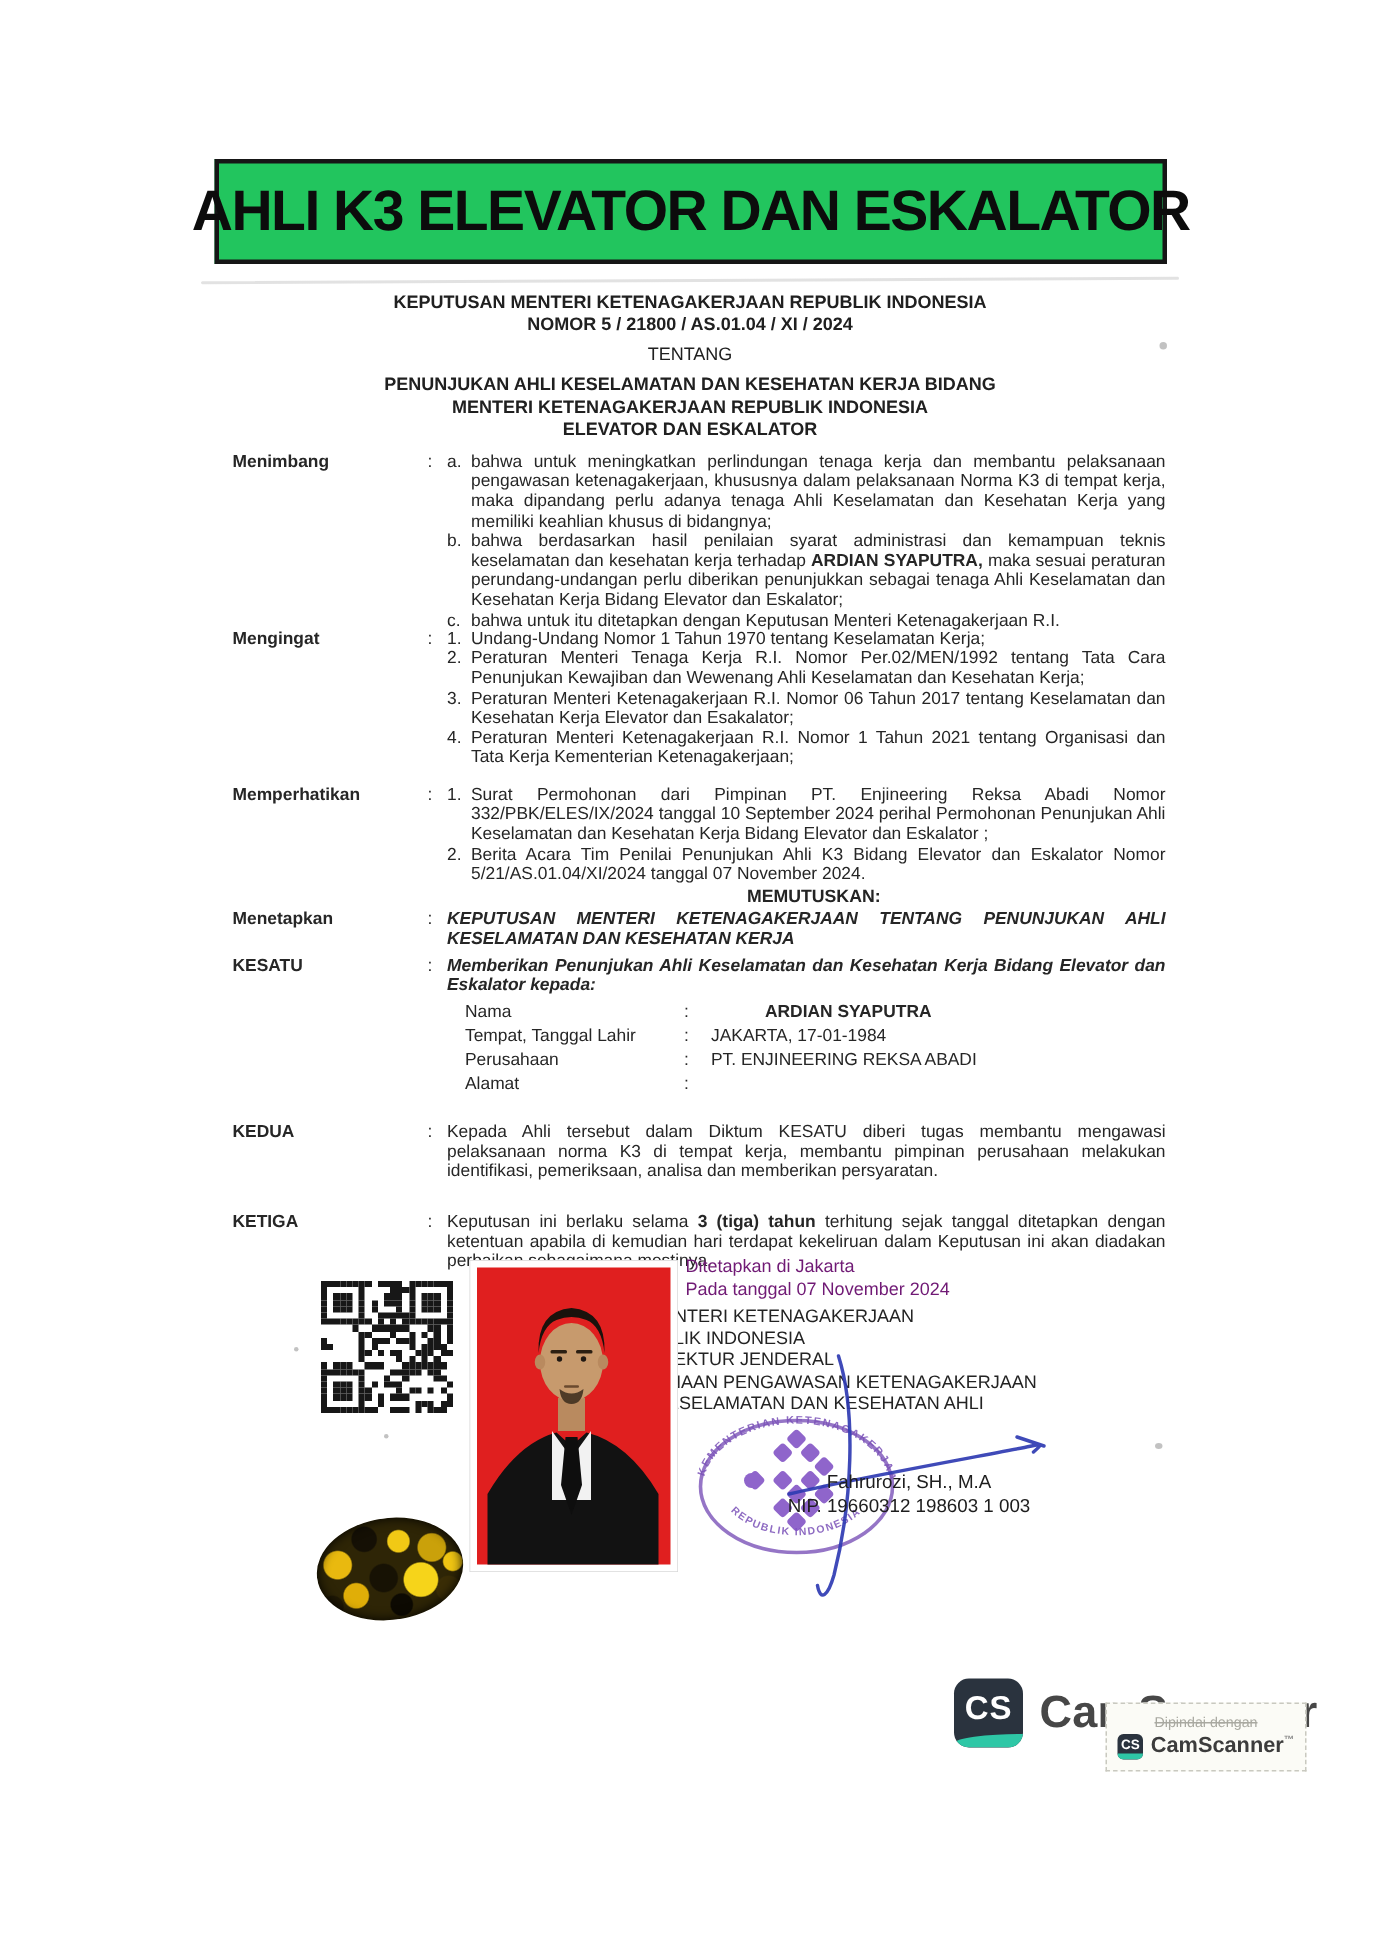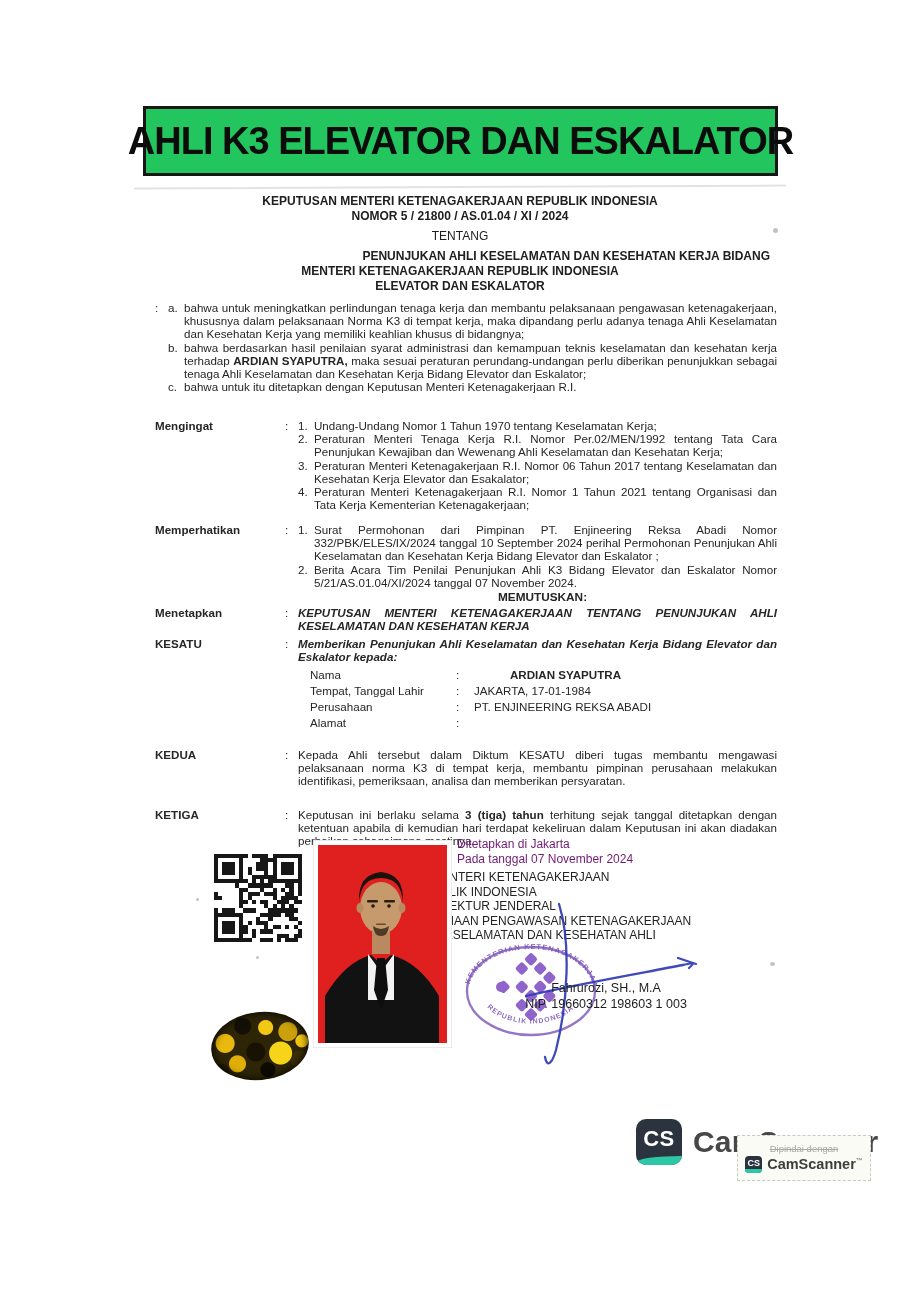--- a/index.html
+++ b/index.html
@@ -11,21 +11,21 @@
              border:3px solid #161616;display:flex;align-items:center;justify-content:center;background:#22c55e;}
   .title-box span{font-size:38px;font-weight:700;letter-spacing:-1px;color:#0c0c0c;white-space:nowrap;}
   .scanline{position:absolute;left:134px;top:186px;width:652px;height:2px;background:#bfbfbf;
             opacity:.45;transform:rotate(-.25deg);border-radius:2px;}
   .speck{position:absolute;background:#8f8f8f;border-radius:50%;opacity:.55;}
 
   
   .doc-header{position:absolute;left:150px;top:194px;width:620px;text-align:center;
               font-size:12px;font-weight:700;line-height:15px;color:#202020;}
   .doc-header .tentang{font-weight:400;margin:5px 0;}
-  .doc-header .gap{margin-top:5px;text-align:right;}
+  .doc-header .gap{margin-top:5px;}
 
   
   .crow{position:absolute;left:155px;width:622px;display:flex;font-size:11.6px;line-height:13.2px;color:#262626;}
   .clabel{width:130px;flex:none;font-weight:700;}
   .ccolon{width:13px;flex:none;}
   .cbody{flex:1;text-align:justify;}
   .crow.bold .cbody{font-weight:700;font-style:italic;}
   .li{display:flex;}
   .mk{flex:none;width:16px;}
   .li .txt{flex:1;text-align:justify;}
@@ -115,20 +115,21 @@
   <div class="doc-header">
     <div>KEPUTUSAN MENTERI KETENAGAKERJAAN REPUBLIK INDONESIA</div>
     <div>NOMOR 5 / 21800 / AS.01.04 / XI / 2024</div>
     <div class="tentang">TENTANG</div>
     <div class="gap">PENUNJUKAN AHLI KESELAMATAN DAN KESEHATAN KERJA BIDANG</div>
     <div>MENTERI KETENAGAKERJAAN REPUBLIK INDONESIA</div>
     <div>ELEVATOR DAN ESKALATOR</div>
   </div>
 
   <div class="crow" style="top:301px;">
+    <div class="clabel">Menimbang</div>
     <div class="ccolon">:</div>
     <div class="cbody">
       <div class="li">
         <span class="mk">a.</span>
         <span class="txt">bahwa untuk meningkatkan perlindungan tenaga kerja dan membantu pelaksanaan pengawasan ketenagakerjaan, khususnya dalam pelaksanaan Norma K3 di tempat kerja, maka dipandang perlu adanya tenaga Ahli Keselamatan dan Kesehatan Kerja yang memiliki keahlian khusus di bidangnya;</span>
       </div>
       <div class="li">
         <span class="mk">b.</span>
         <span class="txt"><span>bahwa berdasarkan hasil penilaian syarat administrasi dan kemampuan teknis keselamatan dan kesehatan kerja terhadap </span><b>ARDIAN SYAPUTRA,</b><span> maka sesuai peraturan perundang-undangan perlu diberikan penunjukkan sebagai tenaga Ahli Keselamatan dan Kesehatan Kerja Bidang Elevator dan Eskalator;</span></span>
       </div>

